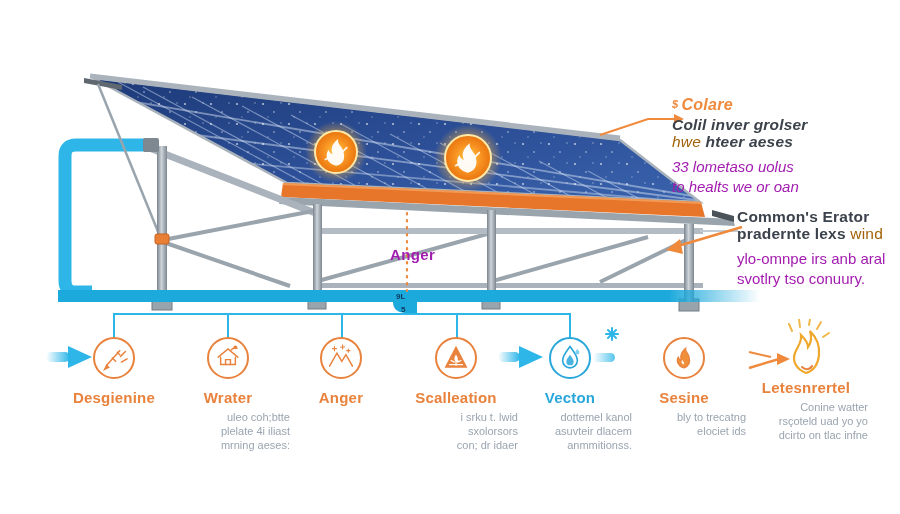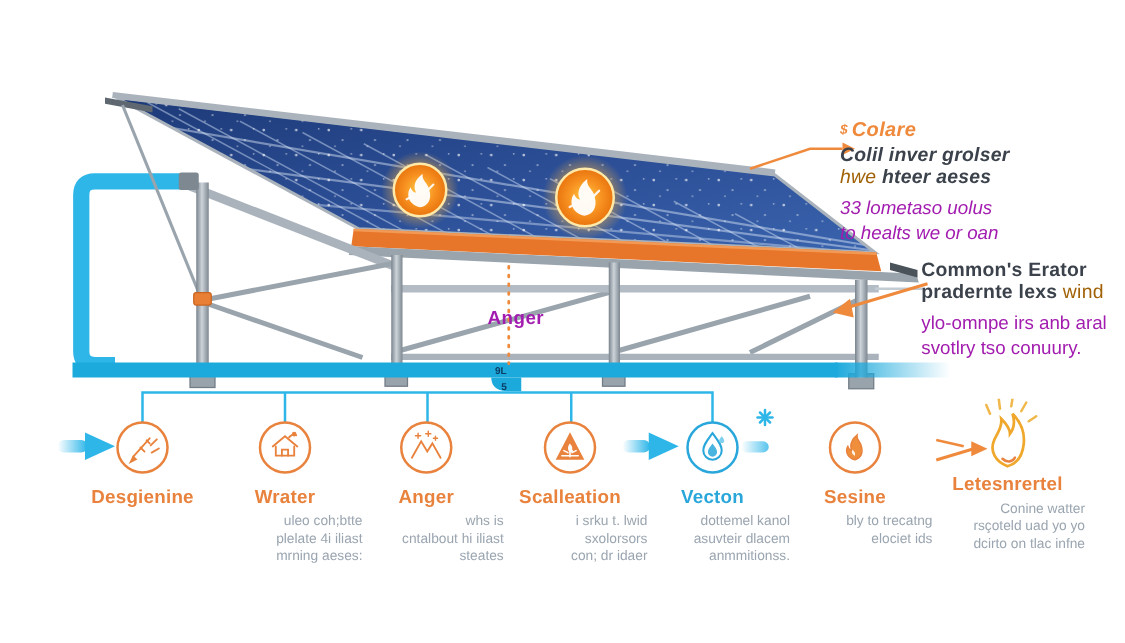--- a/index.html
+++ b/index.html
@@ -261,25 +261,20 @@
         <div class="icon-ring ring-orange">
       <svg width="36" height="36" viewBox="0 0 44 44" fill="none" stroke="#e8823c" stroke-width="1.8" stroke-linecap="round">
         <path d="M8,32 L17,16 L23,26 L28,18 L36,32"></path>
         <path d="M14,8 v5 M11.5,10.5 h5" stroke-width="1.4"></path>
         <path d="M24,6 v5 M21.5,8.5 h5" stroke-width="1.4"></path>
         <path d="M31,11 v4 M29,13 h4" stroke-width="1.4"></path>
       </svg>
     </div>
       </div>
     <div class="col-title t-orange">Anger</div>
-    <div class="col-lines">
-      <div>whs is</div>
-        <div>cntalbout hi iliast</div>
-        <div>steates</div>
-    </div>
   </div>
 
   <div class="col" style="left:508px;">
     <div class="icon-wrap">
         <div class="icon-ring ring-blue">
       <svg width="36" height="36" viewBox="0 0 44 44" fill="none">
         <path d="M22,8 C27,15 31,19 31,25 a9,9 0 1 1 -18,0 C13,19 17,15 22,8 Z" stroke="#29a7db" stroke-width="2"></path>
         <path d="M22,18 C24.5,21.5 26.5,23.5 26.5,26.5 a4.5,4.5 0 1 1 -9,0 C17.5,23.5 19.5,21.5 22,18 Z" fill="#29a7db" opacity=".85"></path>
         <path d="M31,11 c1.5,2 2.5,3 2.5,4.2 a2.5,2.5 0 1 1 -5,0 c0,-1.2 1,-2.2 2.5,-4.2 z" fill="#7fd0ef"></path>
       </svg>

